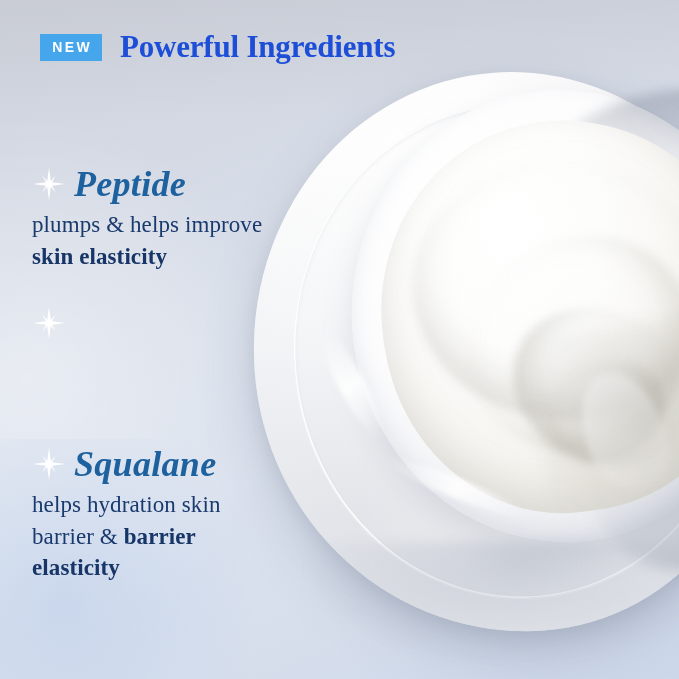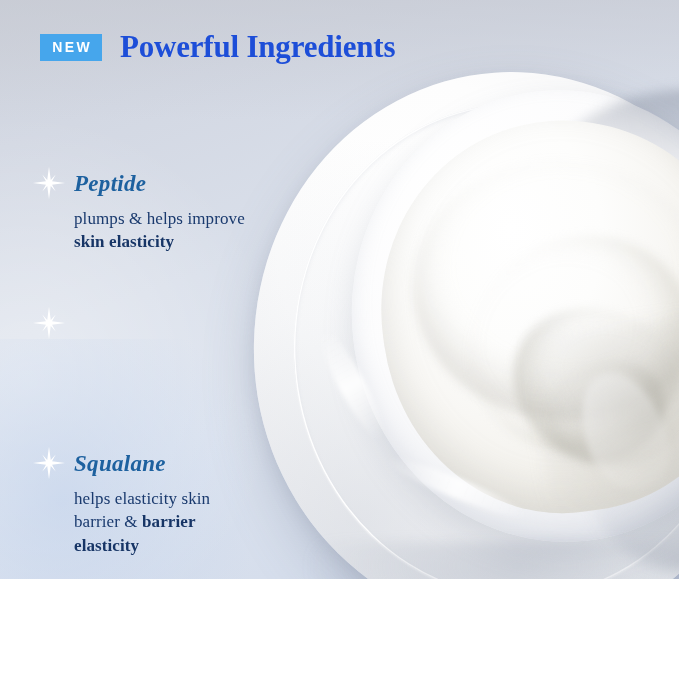--- a/index.html
+++ b/index.html
@@ -4,21 +4,21 @@
 <style>
   html, body {
     margin: 0;
     padding: 0;
     background: #ffffff;
   }
 
   #stage {
     position: relative;
     width: 679px;
-    height: 579px;
+    height: 679px;
     overflow: hidden;
     font-family: "Liberation Serif", "DejaVu Serif", serif;
     background: #d7dce7;
   }
 
   
   .bg-base {
     position: absolute;
     inset: 0;
     background:
@@ -292,32 +292,31 @@
     gap: 8px;
   }
   .sparkle {
     width: 34px;
     height: 34px;
     flex: 0 0 34px;
     display: block;
   }
   .ing-name {
     color: #1d619f;
-    font-size: 23px;
+    font-size: 36px;
     font-style: italic;
     font-weight: 700;
     line-height: 1;
     letter-spacing: 0.3px;
     text-align: center;
   }
   .ing-desc {
-    margin-left: 42px;
     margin-top: 7px;
     color: #1a3a6e;
-    font-size: 17px;
+    font-size: 23px;
     line-height: 1.38;
     letter-spacing: 0.1px;
   }
   .ing-desc b {
     font-weight: 700;
     color: #173566;
     text-align: center;
   }
 
   #ing-0 { top: 166px; }
@@ -380,19 +379,19 @@
   </div>
 
   <div class="ing" id="ing-2">
     <div class="ing-head">
       <svg class="sparkle" viewBox="0 0 40 40">
         <path d="M20 1 L22.1 16.4 L27.9 10.1 L23.6 17.9 L39 20 L23.6 22.1 L27.9 29.9 L22.1 23.6 L20 39 L17.9 23.6 L12.1 29.9 L16.4 22.1 L1 20 L16.4 17.9 L12.1 10.1 L17.9 16.4 Z" fill="#ffffff"></path>
       </svg>
       <span class="ing-name">Squalane</span>
     </div>
     <div class="ing-desc">
-      <span>helps elasticity skin</span><br>
+      <span>helps hydration skin</span><br>
       <span>barrier &amp; </span><b>barrier</b><br>
       <b>elasticity</b>
     </div>
   </div>
 
 </div>
 
 </body></html>

